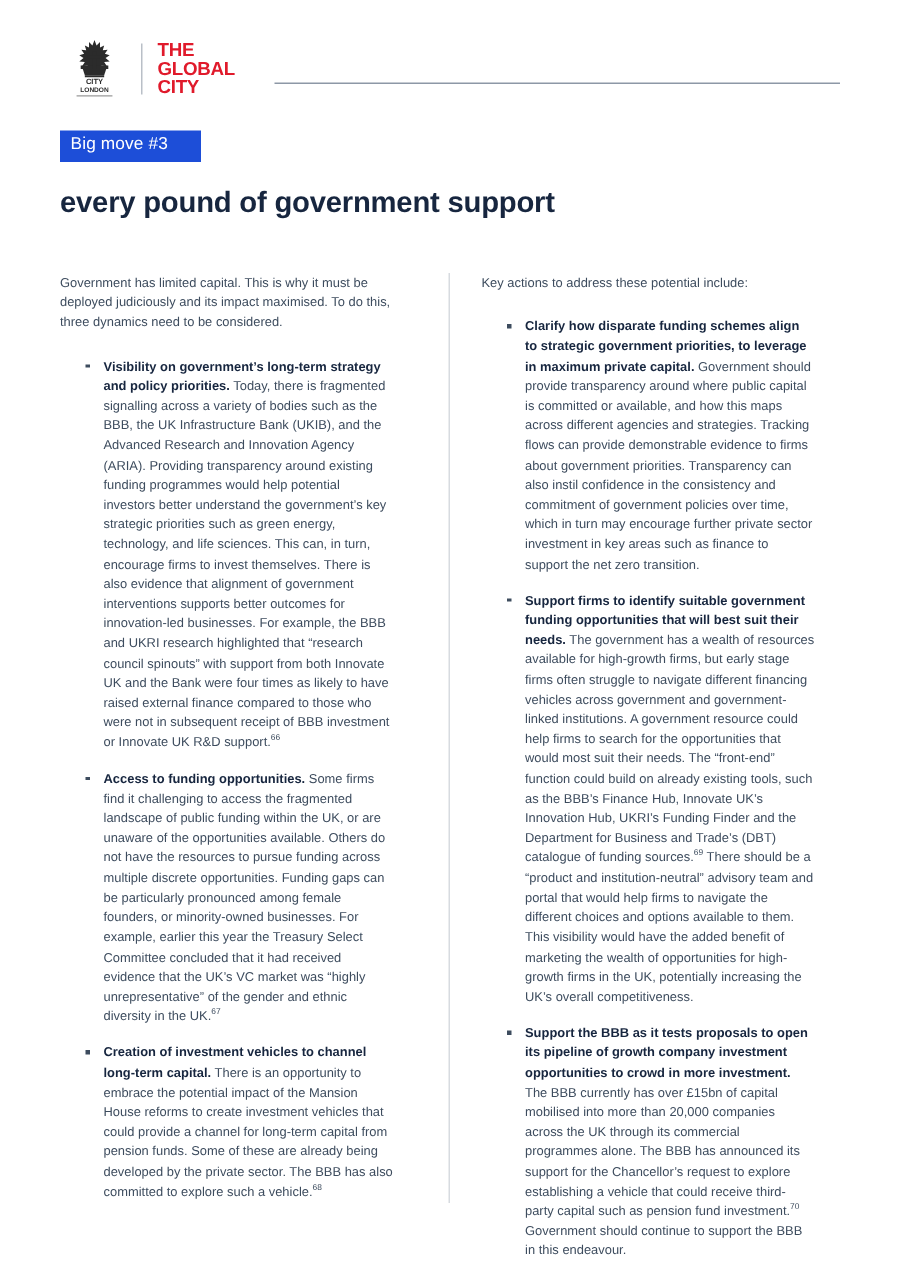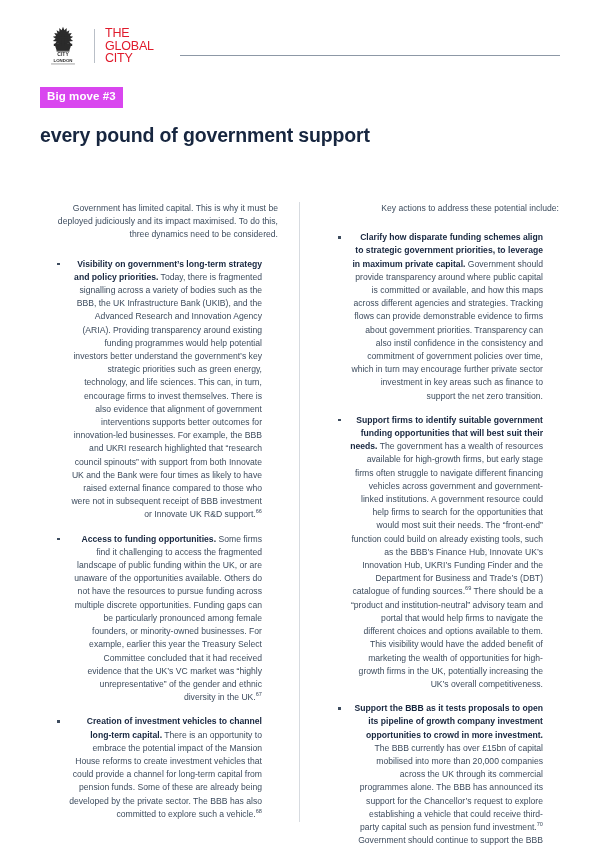--- a/index.html
+++ b/index.html
@@ -40,21 +40,21 @@
   .logo-divider {
     width: 1px;
     height: 34px;
     background: #b9bfc7;
     margin: 0 10px 0 8px;
     flex: 0 0 auto;
   }
   .wordmark {
     flex: 0 0 auto;
     font-family: "Liberation Sans", sans-serif;
-    font-weight: normal;
+    font-weight: bold;
     color: #e01a2b;
     font-size: 12.5px;
     line-height: 12.6px;
     letter-spacing: -0.2px;
     text-transform: uppercase;
   }
   .wordmark span { display: block; }
   .header-rule {
     flex: 1 1 auto;
     height: 1px;
@@ -64,50 +64,49 @@
   }
 
   
   .badge-wrap {
     position: absolute;
     left: 40px;
     top: 86px;
   }
   .badge {
     display: inline-block;
-    background: #d946ef;
+    background: #1d4ed8;
     color: #ffffff;
-    font-weight: bold;
+    font-weight: normal;
     font-size: 11.5px;
     line-height: 1;
-    padding: 4px 7px 5px 7px;
+    padding: 4px 22px 5px 7px;
     letter-spacing: 0.1px;
   }
   .headline {
     position: absolute;
     left: 40px;
     top: 110px;
     width: 420px;
     color: #17263f;
     font-weight: bold;
     font-size: 19.5px;
     line-height: 25px;
     letter-spacing: -0.15px;
   }
   .headline span { display: block; }
 
   
   .columns {
     position: absolute;
     left: 40px;
-    top: 202px;
+    top: 182px;
     width: 520px;
     height: 620px;
     display: flex;
-    text-align: right;
   }
   .col {
     width: 238px;
     flex: 0 0 238px;
   }
   .col-divider {
     width: 1px;
     flex: 0 0 1px;
     background: #d7dbe0;
     margin: 0 21px;

